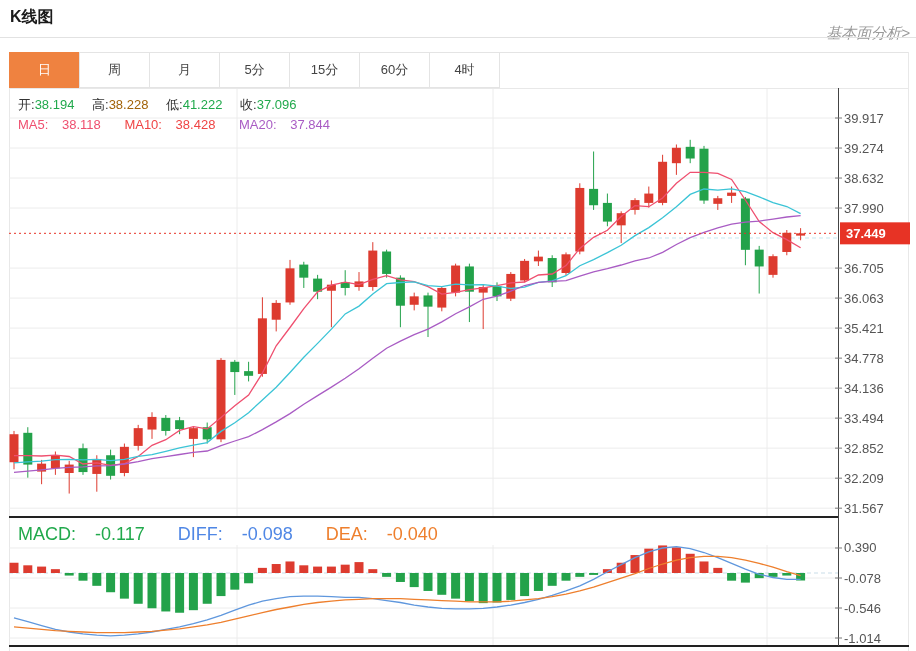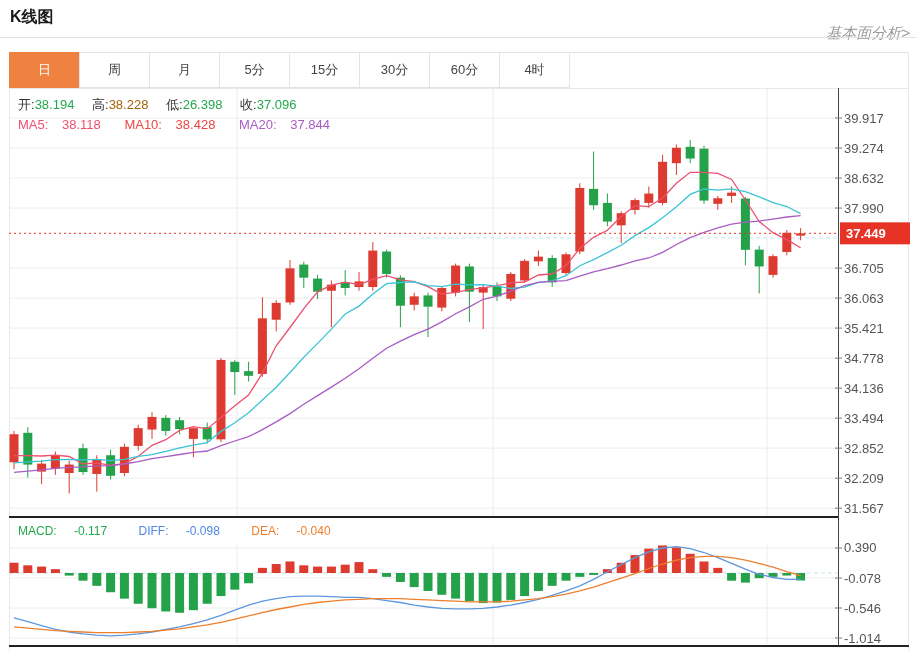--- a/index.html
+++ b/index.html
@@ -11,46 +11,45 @@
   #title-sep{left:0;top:37px;width:916px;height:1px;background:#e2e2e2;}
   #tabbar{left:10px;top:52px;display:flex;z-index:3;}
   .tab{width:69px;height:34px;line-height:34px;text-align:center;font-size:13px;
        color:#444;background:#fff;border:1px solid #e4e4e4;margin-left:-1px;cursor:pointer;}
   .tab.active{background:#ef8240;border-color:#ef8240;color:#fff;}
   #ohlc-row{left:18px;top:96px;font-size:13px;z-index:2;white-space:nowrap;}
   #ohlc-row .lbl{color:#333;}
   #ohlc-row .val{margin-right:14px;}
   #ma-row{left:18px;top:117px;font-size:13px;z-index:2;white-space:nowrap;}
   #ma-row span{margin-right:10px;}
-  #macd-row{left:18px;top:524px;font-size:12px;z-index:2;white-space:nowrap;}
+  #macd-row{left:18px;top:524px;font-size:18px;z-index:2;white-space:nowrap;}
   #macd-row span{margin-right:14px;}
   #chart-svg{left:0;top:0;z-index:1;}
 </style>
 </head>
 <body>
 
 <div class="abs" id="page-title">K线图</div>
 <div class="abs" id="fundamental-link">基本面分析&gt;</div>
 <div class="abs" id="title-sep"></div>
 
 <div class="abs" id="tabbar">
     <div class="tab active">日</div>
     <div class="tab">周</div>
     <div class="tab">月</div>
     <div class="tab">5分</div>
     <div class="tab">15分</div>
-    <div class="tab">30分</div>
     <div class="tab">60分</div>
     <div class="tab">4时</div>
   </div>
 
 <div class="abs" id="ohlc-row">
   <span class="lbl">开:</span><span class="val" style="color: rgb(33, 169, 76);">38.194</span>
   <span class="lbl">高:</span><span class="val" style="color: #a16207;">38.228</span>
-  <span class="lbl">低:</span><span class="val" style="color: rgb(33, 169, 76);">26.398</span>
+  <span class="lbl">低:</span><span class="val" style="color: rgb(33, 169, 76);">41.222</span>
   <span class="lbl">收:</span><span class="val" style="color: rgb(33, 169, 76);">37.096</span>
 </div>
 
 <div class="abs" id="ma-row">
   <span style="color: rgb(239, 79, 111);"><span>MA5:</span> <span>38.118</span></span>
   <span style="color: #ef4444;"><span>MA10:</span> <span>38.428</span></span>
   <span style="color: rgb(169, 92, 196); text-align: right;"><span>MA20:</span> <span>37.844</span></span>
 </div>
 
 <div class="abs" id="macd-row">

